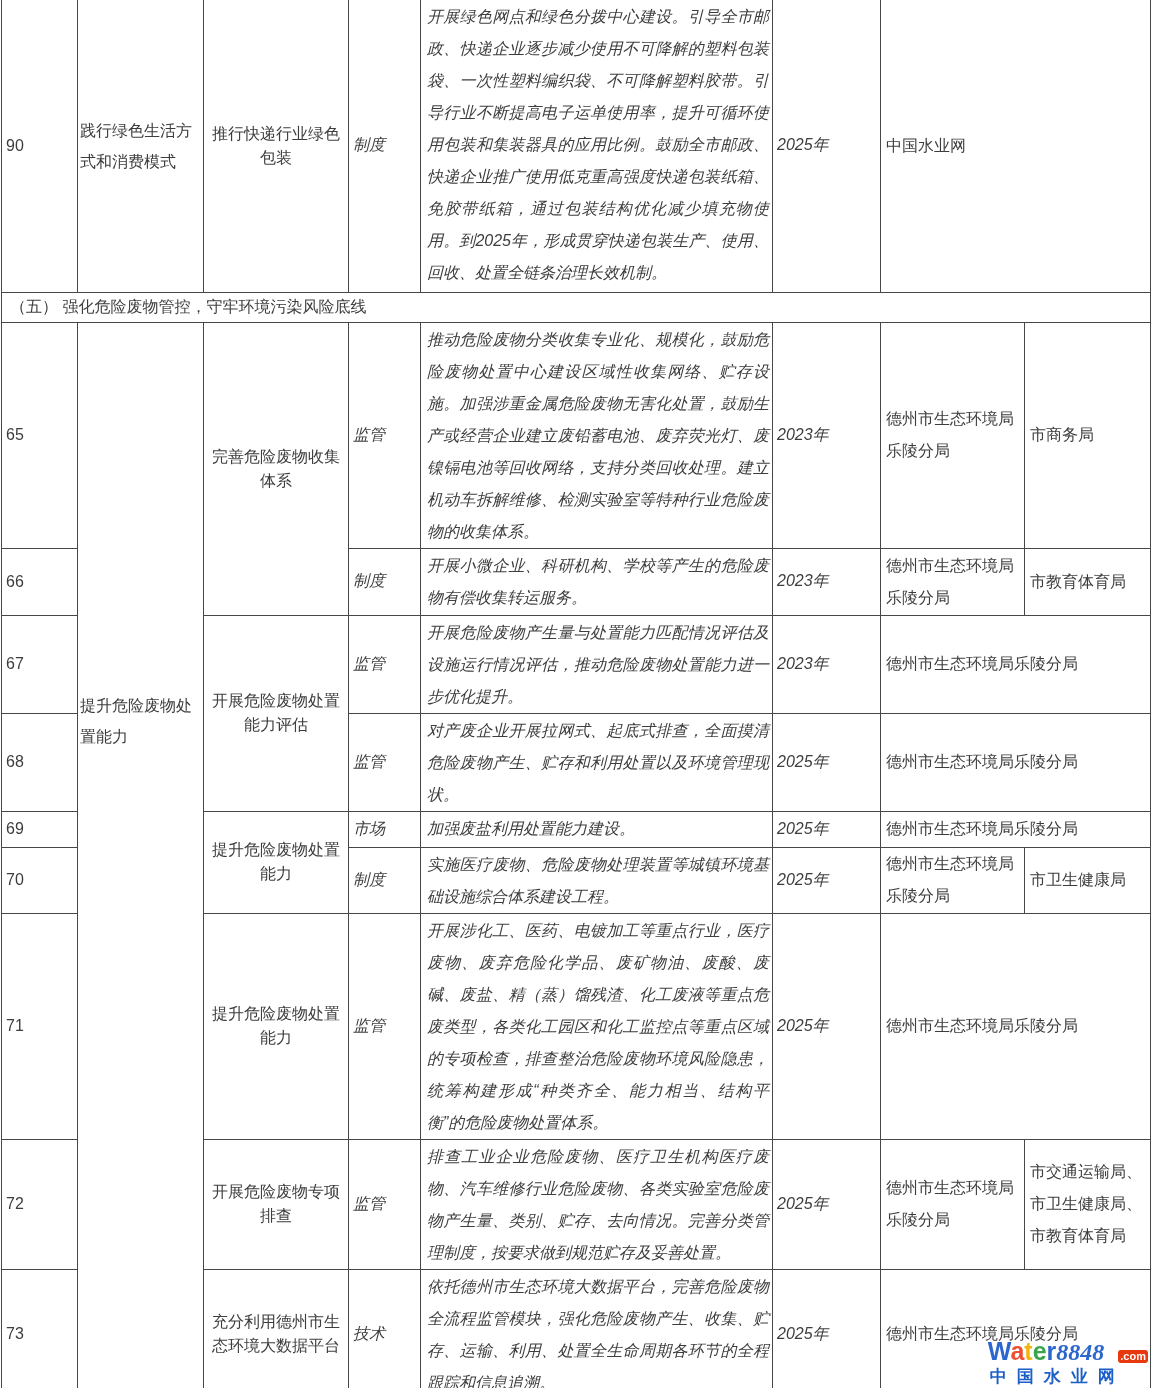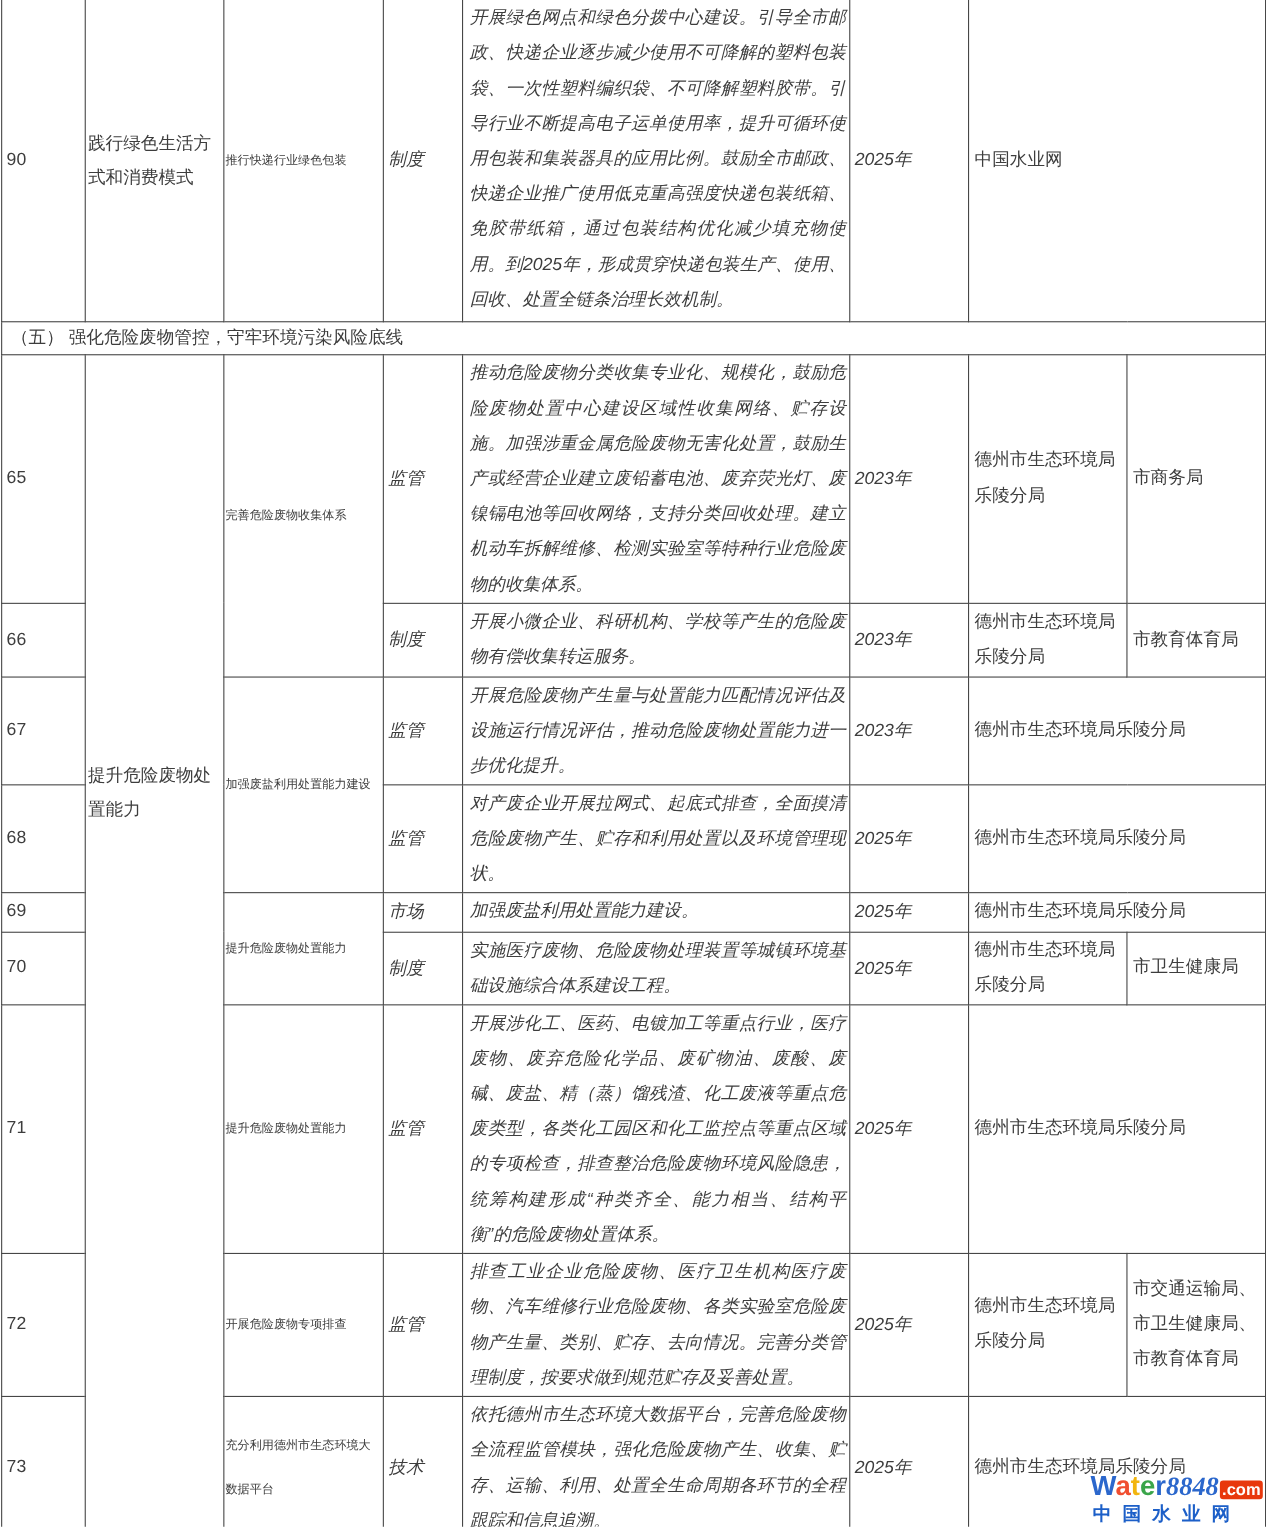--- a/index.html
+++ b/index.html
@@ -18,21 +18,21 @@
     padding:0;
     vertical-align:middle;
     font-size:16px;
     word-break:break-all;
     overflow:hidden;
   }
   .no-top{border-top:none;}
   td.num{padding-left:4px;}
   td.cat{padding:0 2px;line-height:31px;}
   td.cat-span{vertical-align:middle;padding-bottom:280px;}
-  td.task{padding:0 1px;line-height:40px;font-size:11px;}
+  td.task{padding:0 1px;line-height:24px;font-size:16px;text-align:center;}
   td.type{padding-left:4px;font-style:italic;}
   td.desc{
     vertical-align:top;
     text-align:justify;
     line-height:32px;
     padding:1px 3px 0 6px;
     font-style:italic;
   }
   td.year{padding-left:4px;font-style:italic;}
   td.resp,td.coop{padding-left:5px;line-height:32px;}
@@ -46,22 +46,22 @@
     position:absolute;right:3px;bottom:3px;
     text-align:left;line-height:1;white-space:nowrap;
   }
   .wm-line1{font-weight:bold;font-size:25px;letter-spacing:0px;}
   .wm-num{
     font-family:"Liberation Serif","DejaVu Serif",serif;
     font-style:italic;font-weight:bold;font-size:24px;
   }
   .wm-com{
     display:inline-block;background:#e8380d;color:#ffffff;
-    font-size:15px;font-weight:bold;border-radius:3px;
-    padding:1px 2px;vertical-align:baseline;margin-left:1px;
+    font-size:11px;font-weight:bold;border-radius:3px;
+    padding:1px 2px;vertical-align:baseline;margin-left:14px;
   }
   .wm-line2{
     margin-top:4px;font-weight:bold;font-size:17px;
     letter-spacing:10px;color:#1c5fc8;padding-left:2px;
   }
 </style>
 </head>
 <body>
 
 <div class="page">
@@ -107,21 +107,21 @@
       <td class="num">66</td>
       <td class="type">制度</td>
       <td class="desc">开展小微企业、科研机构、学校等产生的危险废物有偿收集转运服务。</td>
       <td class="year">2023年</td>
       <td class="resp">德州市生态环境局乐陵分局</td>
       <td class="coop">市教育体育局</td>
     </tr>
 
     <tr class="h96">
       <td class="num">67</td>
-      <td class="task" rowspan="2">加强废盐利用处置能力建设</td>
+      <td class="task" rowspan="2">开展危险废物处置能力评估</td>
       <td class="type">监管</td>
       <td class="desc">开展危险废物产生量与处置能力匹配情况评估及设施运行情况评估，推动危险废物处置能力进一步优化提升。</td>
       <td class="year">2023年</td>
       <td class="resp" colspan="2">德州市生态环境局乐陵分局</td>
     </tr>
 
     <tr class="h96">
       <td class="num">68</td>
       <td class="type">监管</td>
       <td class="desc">对产废企业开展拉网式、起底式排查，全面摸清危险废物产生、贮存和利用处置以及环境管理现状。</td>

